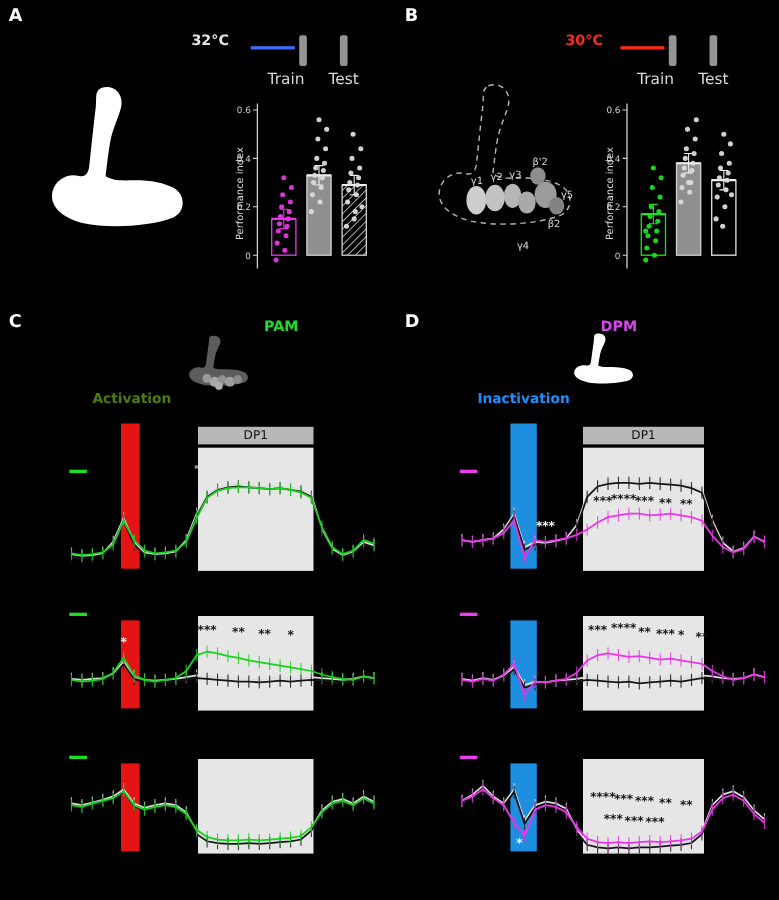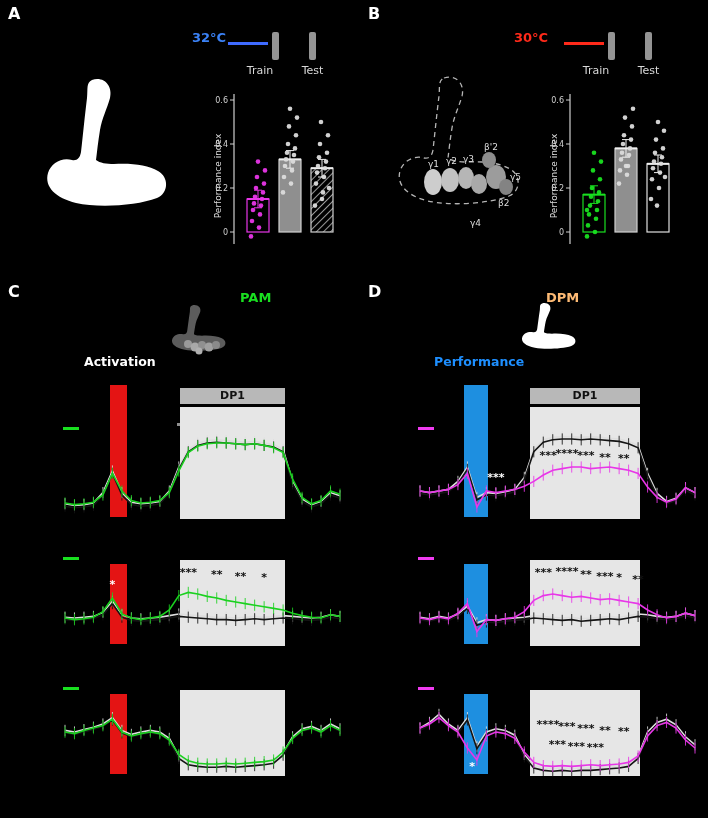--- a/index.html
+++ b/index.html
@@ -3,37 +3,37 @@
 <meta charset="utf-8">
 <style>
   html,body{margin:0;padding:0;background:#000;}
   .fig{position:relative;width:708px;height:818px;background:#000;overflow:hidden;
        font-family:"DejaVu Sans","Liberation Sans",sans-serif;color:#fff;}
   .abs{position:absolute;}
   .panel-lbl{font-size:16px;font-weight:bold;color:#fff;}
   .temp-lbl{font-size:13px;font-weight:bold;}
   .heatline{height:3px;}
   .odor-bar{width:7px;height:28px;background:#949494;border-radius:2px;}
-  .proto-lbl{font-size:11px;color:#d8d8d8;text-align:center;}
+  .proto-lbl{font-size:14px;color:#d8d8d8;text-align:center;}
   .neuron-lbl{font-size:13px;font-weight:bold;}
   .manip-lbl{font-size:12.5px;font-weight:bold;}
-  .dp1{background:#b8b8b8;color:#111;font-size:11px;font-weight:bold;
+  .dp1{background:#b8b8b8;color:#111;font-size:11px;font-weight:normal;
        text-align:center;line-height:16px;}
   .swatch{height:3px;width:16px;}
   .scalebar{height:3px;width:14px;background:#8f8f8f;}
   svg{display:block;}
 </style>
 </head>
 <body>
 
 <div class="fig">
 
   <div class="abs panel-lbl" style="left:8px;top:4px;">A</div>
 
-  <div class="abs temp-lbl" style="left: 192px; top: 30px; color: #3b82f6; text-align: center;">32°C</div>
+  <div class="abs temp-lbl" style="left: 174px; top: 30px; color: #e5e5e5; text-align: center;">32°C</div>
   <div class="abs heatline" style="left: 228px; top: 42px; width: 40px; background-color: rgb(63, 107, 255);"></div>
   <div class="abs odor-bar" style="left:272px;top:32px;"></div>
   <div class="abs odor-bar" style="left:309px;top:32px;"></div>
   <div class="abs proto-lbl" style="left:230px;top:64px;width:60px;">Train</div>
   <div class="abs proto-lbl" style="left:285px;top:64px;width:55px;">Test</div>
 
   <svg class="abs" style="left:34px;top:76px;" width="140" height="160">
     <path fill="#ffffff" d="M58 4 C70 0 79 10 76 22 C73 33 68 42 66 54 C64 66 63 76 62 84 C66 87 72 88 80 88 C98 87 114 89 124 95 C135 101 135 117 123 122 C102 130 64 132 42 127 C22 122 10 111 14 97 C17 87 28 81 38 84 C43 85 46 82 47 76 C49 58 51 38 53 22 C54 12 52 7 58 4 Z"></path>
   </svg>
 
@@ -230,21 +230,21 @@
       <path fill="#5c5c5c" d="M58 4 C70 0 79 10 76 22 C73 33 68 42 66 54 C64 66 63 76 62 84 C66 87 72 88 80 88 C98 87 114 89 124 95 C135 101 135 117 123 122 C102 130 64 132 42 127 C22 122 10 111 14 97 C17 87 28 81 38 84 C43 85 46 82 47 76 C49 58 51 38 53 22 C54 12 52 7 58 4 Z"></path>
     </g>
     <circle cx="22" cy="40" r="4" fill="#9a9a9a"></circle>
     <circle cx="29" cy="43" r="4.5" fill="#a8a8a8"></circle>
     <circle cx="36" cy="41" r="4" fill="#909090"></circle>
     <circle cx="43" cy="43" r="4.5" fill="#a0a0a0"></circle>
     <circle cx="50" cy="41" r="4" fill="#8a8a8a"></circle>
     <circle cx="33" cy="47" r="3.5" fill="#b0b0b0"></circle>
   </svg>
 
-  <div class="abs manip-lbl" style="left: 84px; top: 354px; color: #ffffff; text-align: center;">Activation</div>
+  <div class="abs manip-lbl" style="left: 84px; top: 354px; color: #4d7c0f; text-align: center;">Activation</div>
 
   <div class="abs dp1" style="left:180px;top:388px;width:105px;height:16px;">DP1</div>
 
   <div class="abs scalebar" style="left:177px;top:423px;"></div>
   <div class="abs scalebar" style="left:261px;top:423px;"></div>
 
   <div class="abs swatch" style="left: 63px; top: 427px; background-color: rgb(25, 224, 32);"></div>
   <div class="abs swatch" style="left: 63px; top: 557px; background-color: rgb(25, 224, 32);"></div>
   <div class="abs swatch" style="left: 63px; top: 687px; background-color: rgb(25, 224, 32);"></div>
 
@@ -540,29 +540,29 @@
       <line x1="247.06896551724137" x2="247.06896551724137" y1="58" y2="46.8" stroke="#1ad11f" stroke-width="1" opacity="0.85"></line>
       <line x1="256.55172413793105" x2="256.55172413793105" y1="55.599999999999994" y2="44.39999999999999" stroke="#1ad11f" stroke-width="1" opacity="0.85"></line>
       <line x1="266.0344827586207" x2="266.0344827586207" y1="59.6" y2="48.39999999999999" stroke="#1ad11f" stroke-width="1" opacity="0.85"></line>
       <line x1="275.51724137931035" x2="275.51724137931035" y1="53.2" y2="42.00000000000001" stroke="#1ad11f" stroke-width="1" opacity="0.85"></line>
       <line x1="285" x2="285" y1="58" y2="46.8" stroke="#1ad11f" stroke-width="1" opacity="0.85"></line>
       <polyline points="10.0,54.0 19.5,55.6 29.0,52.4 38.4,50.0 47.9,47.6 57.4,41.2 66.9,54.0 76.4,58.0 85.9,55.6 95.3,54.0 104.8,55.6 114.3,62.0 123.8,76.4 133.3,82.8 142.8,85.2 152.2,86.0 161.7,86.0 171.2,85.2 180.7,86.0 190.2,85.2 199.7,84.4 209.1,83.6 218.6,82.0 228.1,74.0 237.6,60.4 247.1,52.4 256.6,50.0 266.0,54.0 275.5,47.6 285.0,52.4" fill="none" stroke="#1ad11f" stroke-width="1.6"></polyline>
     </svg>
 
   <div class="abs panel-lbl" style="left:368px;top:282px;">D</div>
 
-  <div class="abs neuron-lbl" style="left: 546px; top: 290px; color: #fdba74;">DPM</div>
+  <div class="abs neuron-lbl" style="left: 546px; top: 290px; color: #d946ef;">DPM</div>
 
   <svg class="abs" style="left:516px;top:302px;" width="70" height="58">
     <g transform="scale(0.45 0.36)">
       <path fill="#ffffff" d="M58 4 C70 0 79 10 76 22 C73 33 68 42 66 54 C64 66 63 76 62 84 C66 87 72 88 80 88 C98 87 114 89 124 95 C135 101 135 117 123 122 C102 130 64 132 42 127 C22 122 10 111 14 97 C17 87 28 81 38 84 C43 85 46 82 47 76 C49 58 51 38 53 22 C54 12 52 7 58 4 Z"></path>
     </g>
   </svg>
 
-  <div class="abs manip-lbl" style="left: 434px; top: 354px; color: rgb(30, 143, 255);">Performance</div>
+  <div class="abs manip-lbl" style="left: 434px; top: 354px; color: rgb(30, 143, 255);">Inactivation</div>
 
   <div class="abs dp1" style="left:530px;top:388px;width:110px;height:16px;">DP1</div>
 
   <div class="abs scalebar" style="left:532px;top:423px;"></div>
   <div class="abs scalebar" style="left:616px;top:423px;"></div>
 
   <div class="abs swatch" style="left: 418px; top: 427px; background-color: rgb(240, 60, 240);"></div>
   <div class="abs swatch" style="left: 418px; top: 557px; background-color: rgb(240, 60, 240);"></div>
   <div class="abs swatch" style="left: 418px; top: 687px; background-color: rgb(240, 60, 240);"></div>
 

